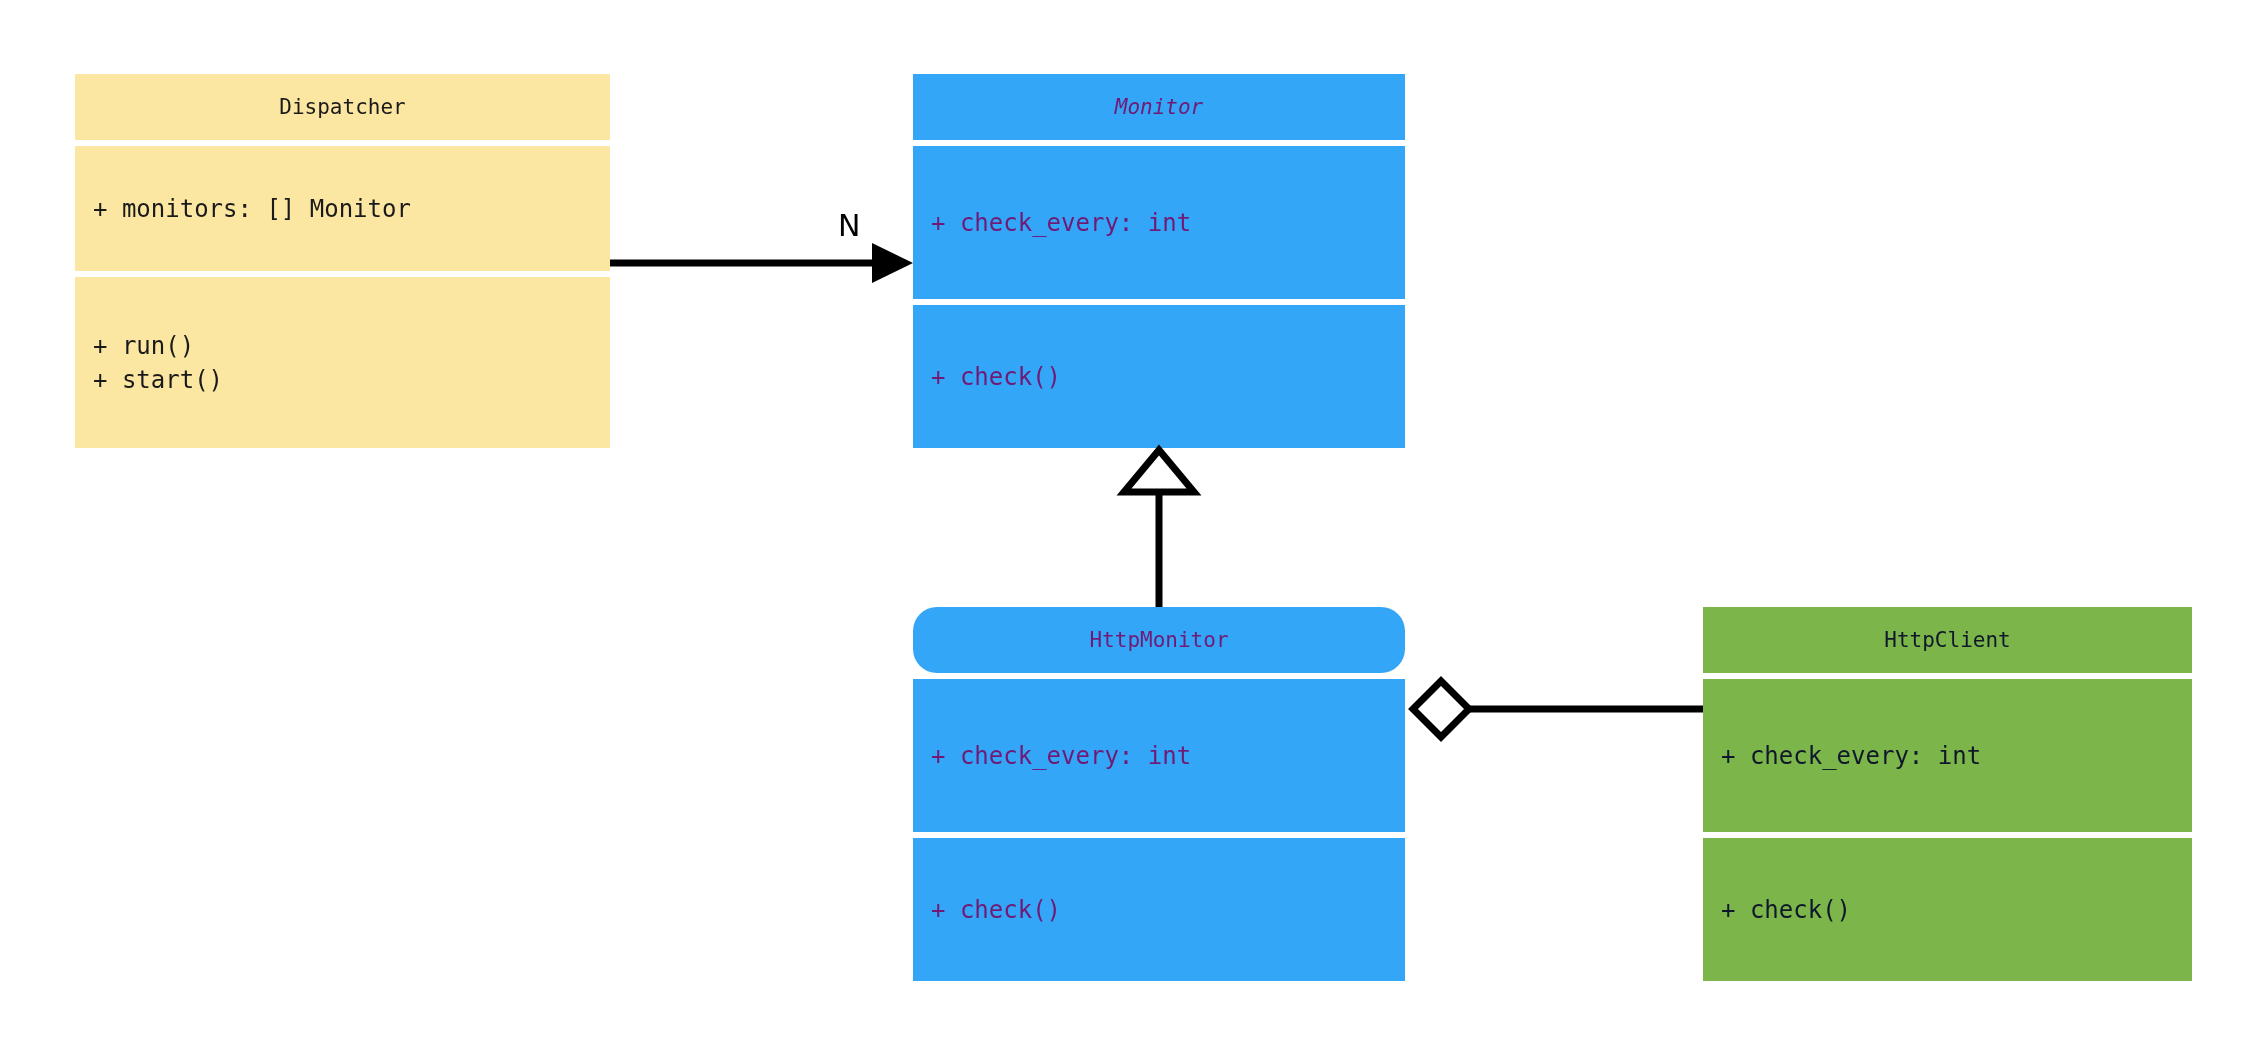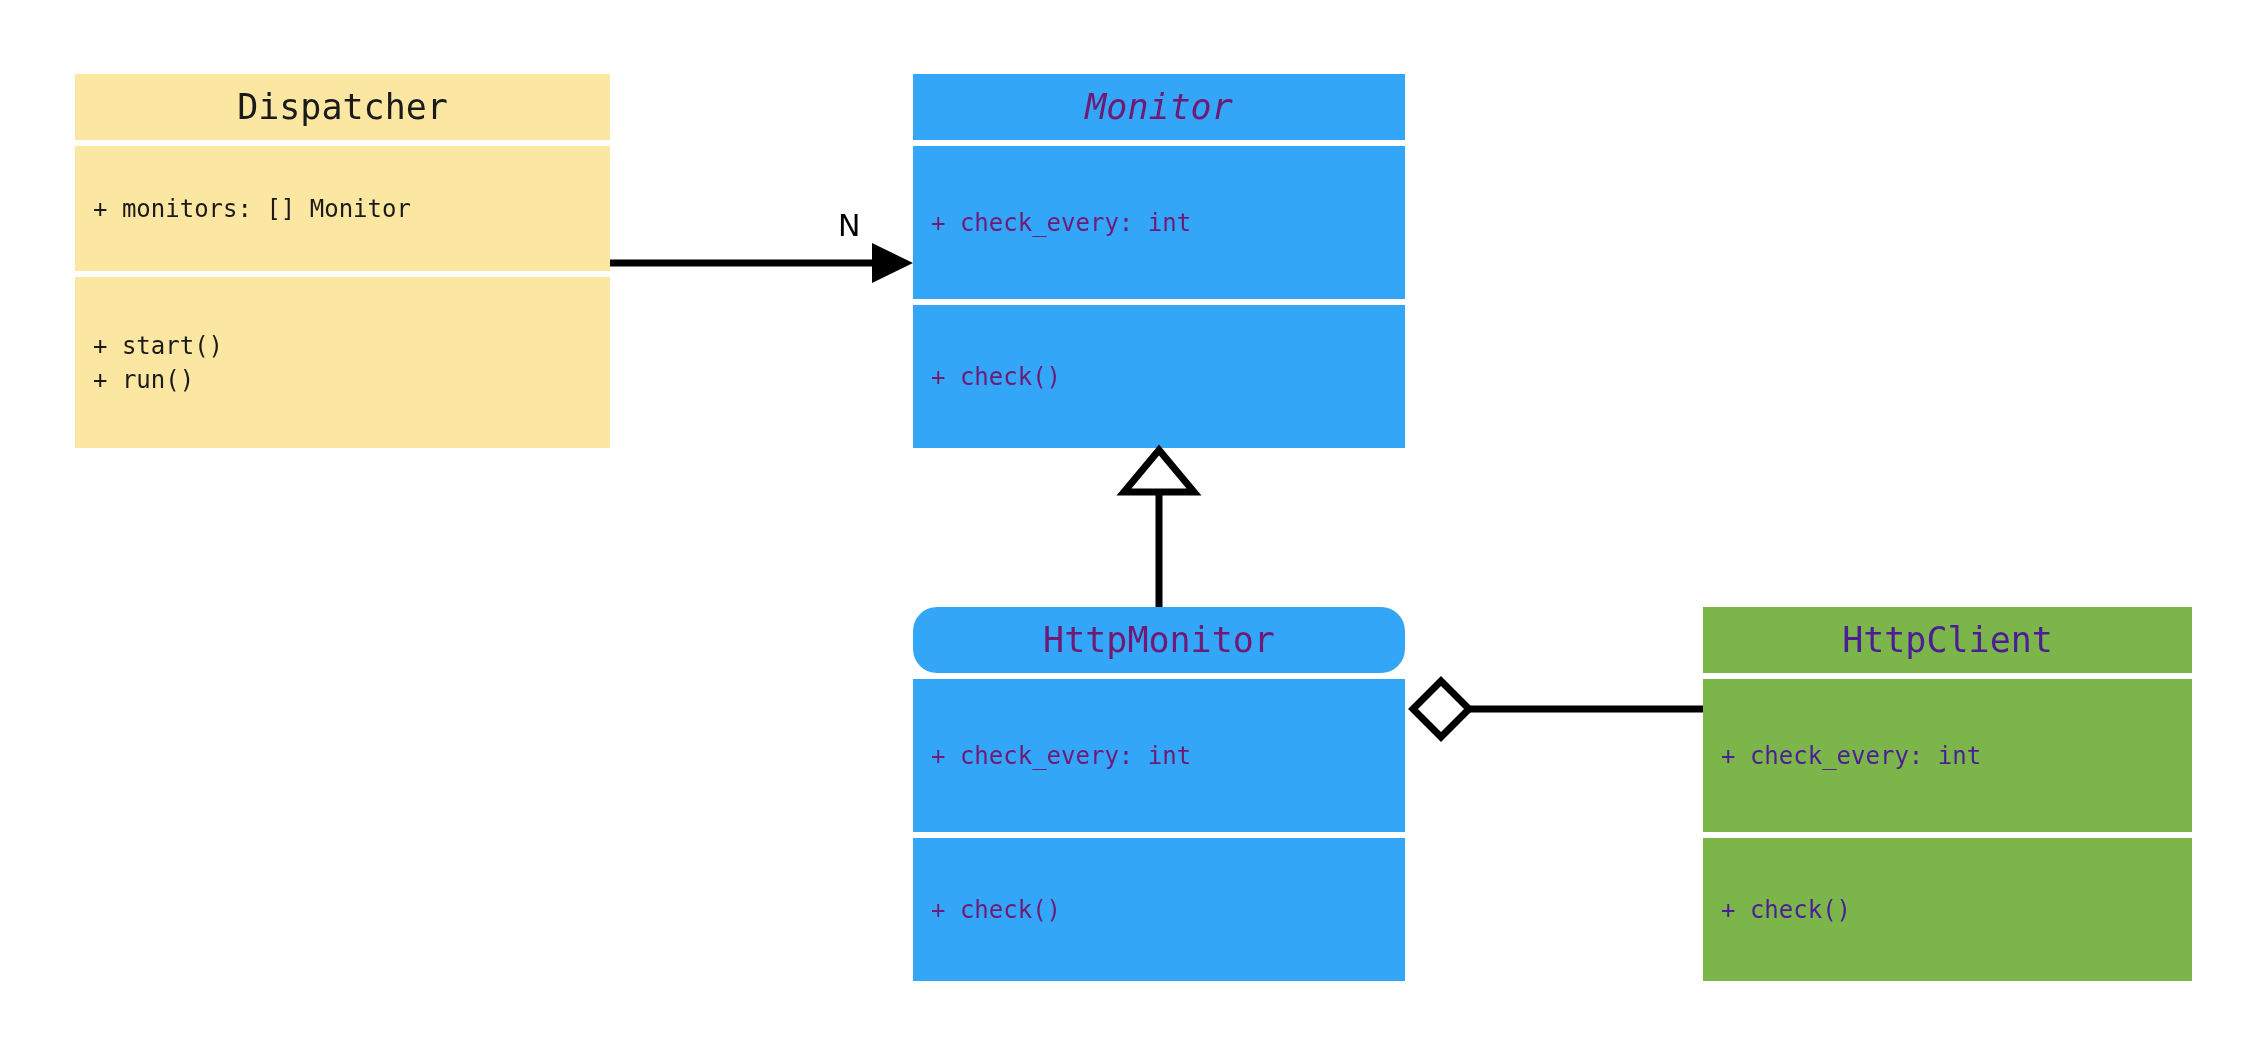--- a/index.html
+++ b/index.html
@@ -38,21 +38,21 @@
     align-items: center;
     justify-content: center;
   }
   .compartment.members {
     display: flex;
     flex-direction: column;
     justify-content: center;
     padding-left: 18px;
   }
   .class-title {
-    font-size: 35px;
+    font-size: 21px;
     letter-spacing: 0px;
     white-space: nowrap;
   }
   .class-title.abstract {
     font-style: italic;
   }
   .member-line {
     font-size: 24px;
     line-height: 34px;
     white-space: pre;
@@ -71,21 +71,21 @@
   .theme-yellow .member-line { color: #1a1a1a; }
 
   
   .theme-blue .compartment { background: #33a6f8; }
   .theme-blue .class-title,
   .theme-blue .member-line { color: #701a75; }
 
   
   .theme-green .compartment { background: #7cb64a; }
   .theme-green .class-title,
-  .theme-green .member-line { color: #4c1d95; }
+  .theme-green .member-line { color: #0f172a; }
 
   
   .edge-layer {
     position: absolute;
     left: 0; top: 0;
     width: 2244px;
     height: 1048px;
     pointer-events: none;
   }
   .edge-label {
@@ -104,22 +104,22 @@
   <div class="uml-class theme-yellow" style="left:75px; top:74px; width:535px; height:374px;">
     <div class="compartment title" style="height:66px;">
       <span class="class-title">Dispatcher</span>
     </div>
     <div class="sep"></div>
     <div class="compartment members" style="height:125px;">
       <div class="member-line">+ monitors: [] Monitor</div>
     </div>
     <div class="sep"></div>
     <div class="compartment members" style="flex:1 1 auto;">
+      <div class="member-line">+ run()</div>
       <div class="member-line">+ start()</div>
-      <div class="member-line">+ run()</div>
     </div>
   </div>
 
   <div class="uml-class theme-blue" style="left:913px; top:74px; width:492px; height:374px;">
     <div class="compartment title" style="height:66px;">
       <span class="class-title abstract">Monitor</span>
     </div>
     <div class="sep"></div>
     <div class="compartment members" style="height:153px;">
       <div class="member-line">+ check_every: int</div>

